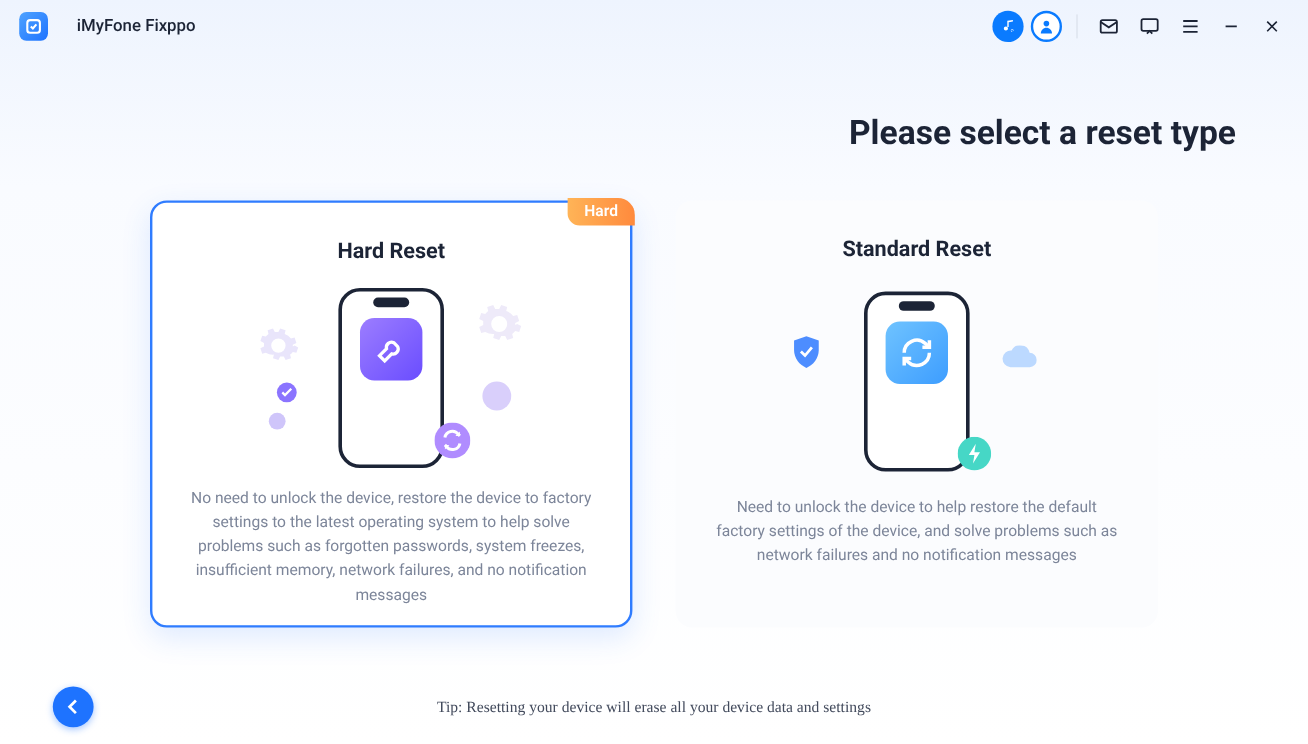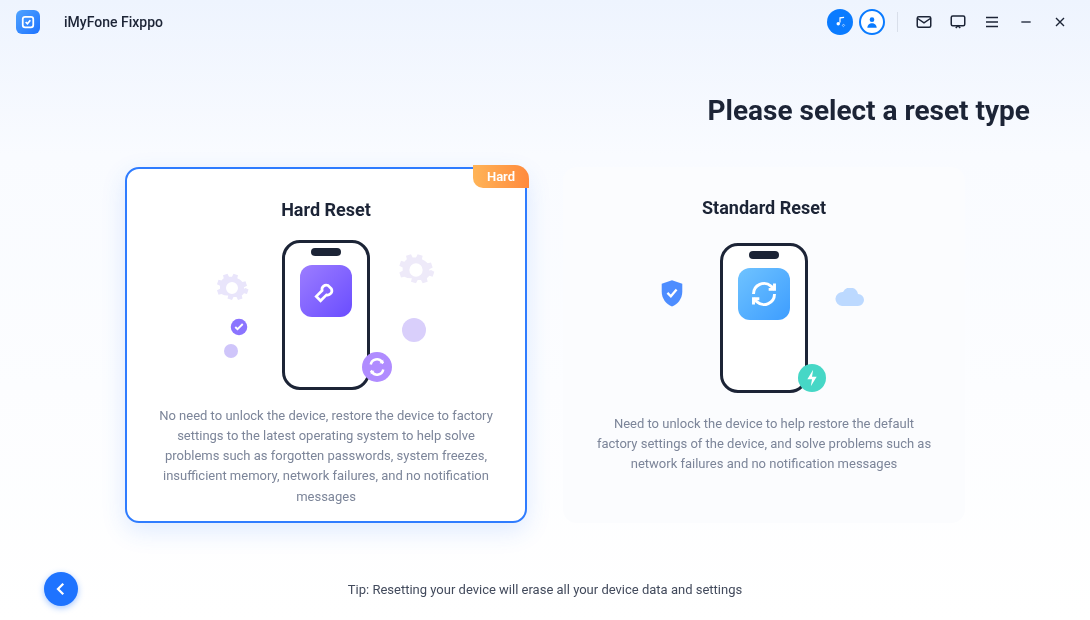--- a/index.html
+++ b/index.html
@@ -38,21 +38,21 @@
   
   .phone { width:88px; height:150px; border:3px solid #1c2436; border-radius:18px; background:#fff; position:relative; display:flex; align-items:flex-start; justify-content:center; padding-top:16px; z-index:2; }
   .notch { position:absolute; top:5px; left:50%; transform:translateX(-50%); width:30px; height:8px; background:#1c2436; border-radius:5px; }
   .app-icon-tile { width:52px; height:52px; border-radius:12px; display:flex; align-items:center; justify-content:center; margin-top:6px; }
   .tile-blue { background:linear-gradient(135deg,#6fc3ff,#3d9dff); }
   .tile-purple { background:linear-gradient(135deg,#9c7dff,#6a4dff); }
   .decor { position:absolute; }
 
   
   .footer { position:absolute; bottom:0; left:0; right:0; height:62px; display:flex; align-items:center; justify-content:center; }
-  .footer-tip { font-size:13px; color:#424a5c; }
+  .footer-tip { font-size:13px; color:#424a5c;font-family:Liberation Serif, serif; }
   .back-btn { position:absolute; left:44px; top:14px; width:34px; height:34px; border-radius:50%; background:#1e73ff; color:#fff; display:flex; align-items:center; justify-content:center; cursor:pointer; box-shadow:0 2px 6px rgba(30,115,255,.4); }
 </style>
 </head>
 <body>
 
 <div class="titlebar">
   <div class="titlebar-left">
     <div class="app-logo">
       <svg width="14" height="14" viewBox="0 0 24 24" fill="none" stroke="#fff" stroke-width="3">
           <rect x="3" y="3" width="18" height="18" rx="4"></rect>

